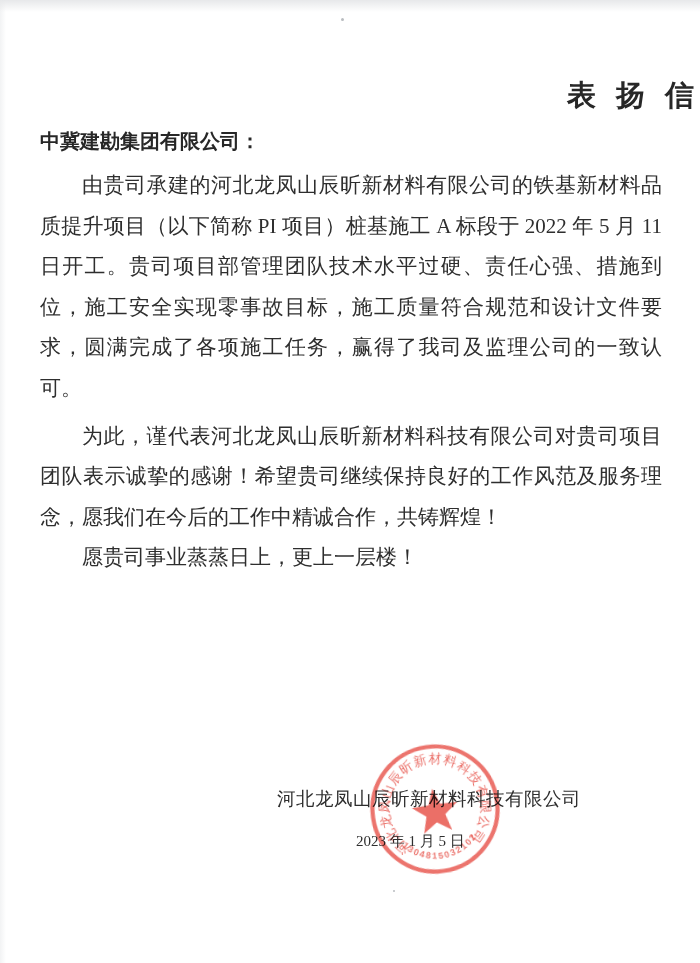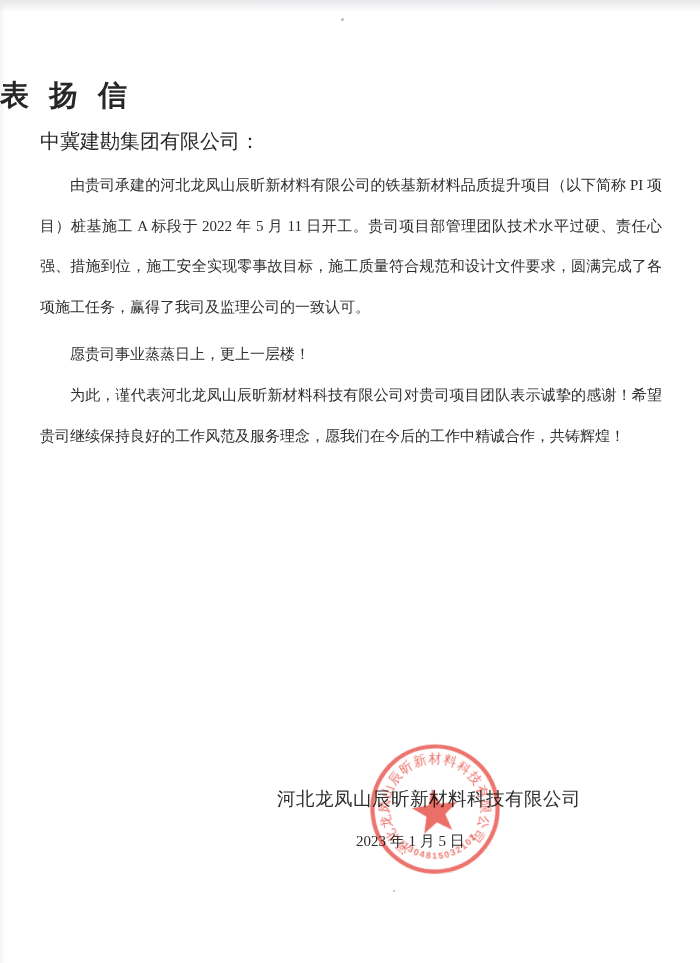--- a/index.html
+++ b/index.html
@@ -18,40 +18,40 @@
     background-repeat: no-repeat;
     overflow: hidden;
     font-family: "Liberation Serif", serif;
     color: var(--ink-color);
   }
   .title {
     position: absolute;
     top: 76px; left: 0;
     width: 100%;
     margin: 0;
-    text-align: left;
+    text-align: right;
     font-family: "Liberation Sans", sans-serif;
     font-weight: 700;
     font-size: 29px;
     letter-spacing: 6px;
     color: #272727;
   }
   .salutation {
     position: absolute;
     top: 128px; left: 40px;
     font-family: "Liberation Sans", sans-serif;
-    font-weight: 400;
+    font-weight: 700;
     font-size: 20px;
     color: #272727;
   }
   .body-text {
     position: absolute;
     top: 165px; left: 40px;
     width: 622px;
-    font-size: 15px;
+    font-size: 21px;
     line-height: 40.6px;
     text-align: justify;
     color: var(--ink-color);
   }
   .body-text p { margin: 0; text-indent: 2em; }
   .body-text p.gap { margin-bottom: 7px; }
   .signature {
     position: absolute;
     top: 786px; left: 277px;
     font-size: 18.5px;
@@ -95,22 +95,22 @@
 <body>
 
 <div class="page">
 
   <h1 class="title">表 扬 信</h1>
 
   <div class="salutation">中冀建勘集团有限公司：</div>
 
   <div class="body-text">
     <p class="gap">由贵司承建的河北龙凤山辰昕新材料有限公司的铁基新材料品质提升项目（以下简称 PI 项目）桩基施工 A 标段于 2022 年 5 月 11 日开工。贵司项目部管理团队技术水平过硬、责任心强、措施到位，施工安全实现零事故目标，施工质量符合规范和设计文件要求，圆满完成了各项施工任务，赢得了我司及监理公司的一致认可。</p>
+    <p>为此，谨代表河北龙凤山辰昕新材料科技有限公司对贵司项目团队表示诚挚的感谢！希望贵司继续保持良好的工作风范及服务理念，愿我们在今后的工作中精诚合作，共铸辉煌！</p>
     <p>愿贵司事业蒸蒸日上，更上一层楼！</p>
-    <p>为此，谨代表河北龙凤山辰昕新材料科技有限公司对贵司项目团队表示诚挚的感谢！希望贵司继续保持良好的工作风范及服务理念，愿我们在今后的工作中精诚合作，共铸辉煌！</p>
   </div>
 
   <div class="signature">河北龙凤山辰昕新材料科技有限公司</div>
 
   <div class="sign-date">2023 年 1 月 5 日</div>
 
   <div class="seal-wrap">
     <svg viewBox="0 0 160 160" width="160" height="160" xmlns="http://www.w3.org/2000/svg">
       <defs>
         <path id="sealTopArc" d="M 50.4 115.2 A 46 46 0 1 1 109.6 115.2" fill="none"></path>

